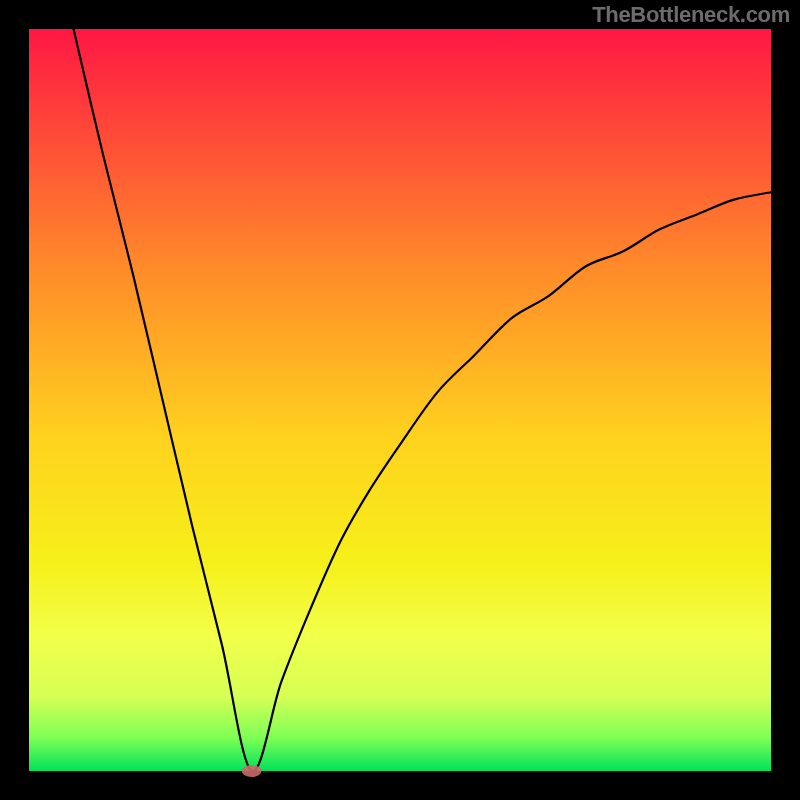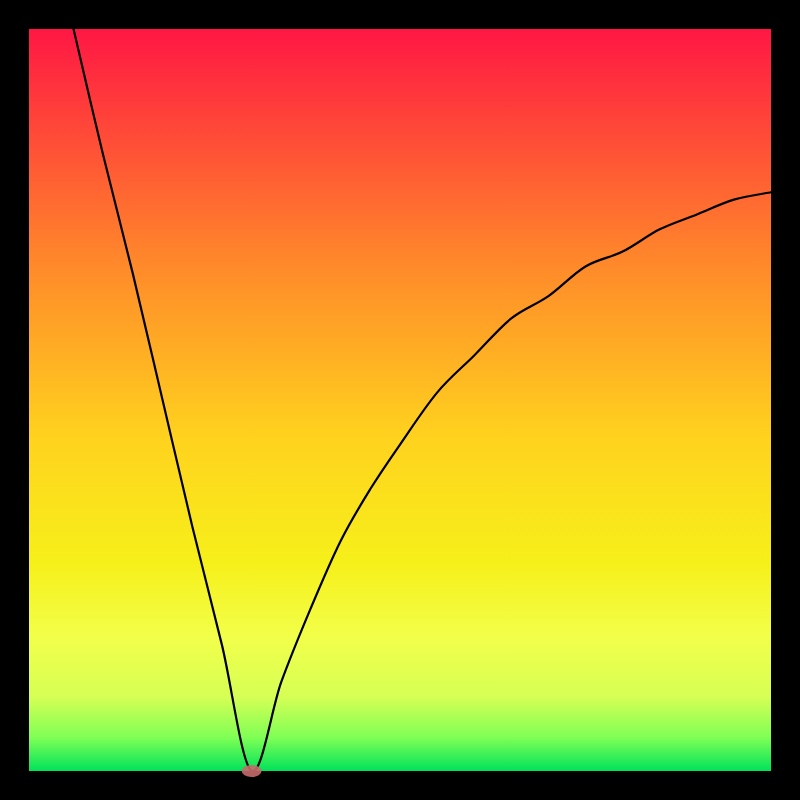--- a/index.html
+++ b/index.html
@@ -27,20 +27,21 @@
     z-index: 10;
   }
   svg {
     display: block;
   }
 </style>
 </head>
 <body>
 
 <div class="wrap">
+  <div class="watermark">TheBottleneck.com</div>
 
   <svg id="chart-svg" width="800" height="800" viewBox="0 0 800 800">
     <defs>
       <linearGradient id="bg-grad" x1="0" y1="0" x2="0" y2="1">
           <stop offset="0.00%" stop-color="#ff1744"></stop>
           <stop offset="10.00%" stop-color="#ff3b3b"></stop>
           <stop offset="32.00%" stop-color="#ff8a2a"></stop>
           <stop offset="55.00%" stop-color="#ffd21e"></stop>
           <stop offset="72.00%" stop-color="#f6f01a"></stop>
           <stop offset="82.00%" stop-color="#f2ff4a"></stop>

